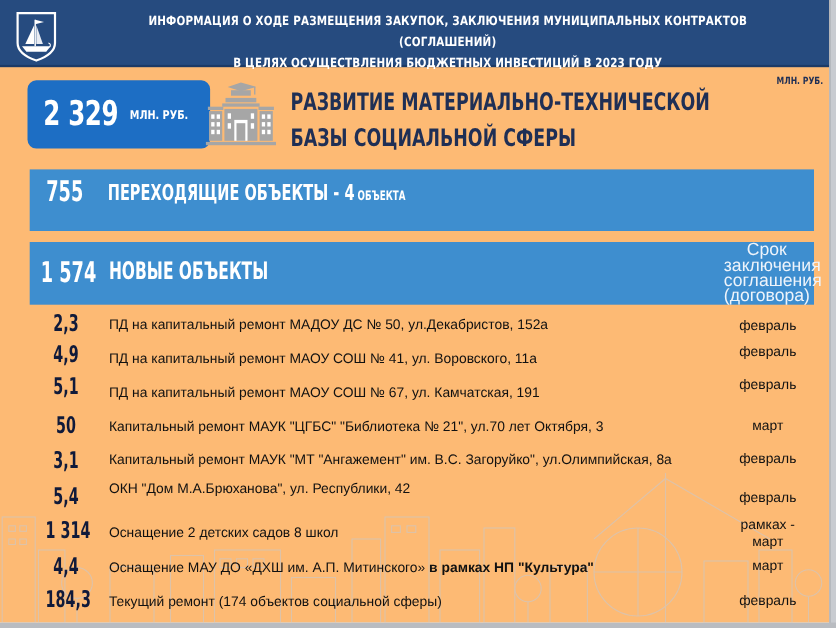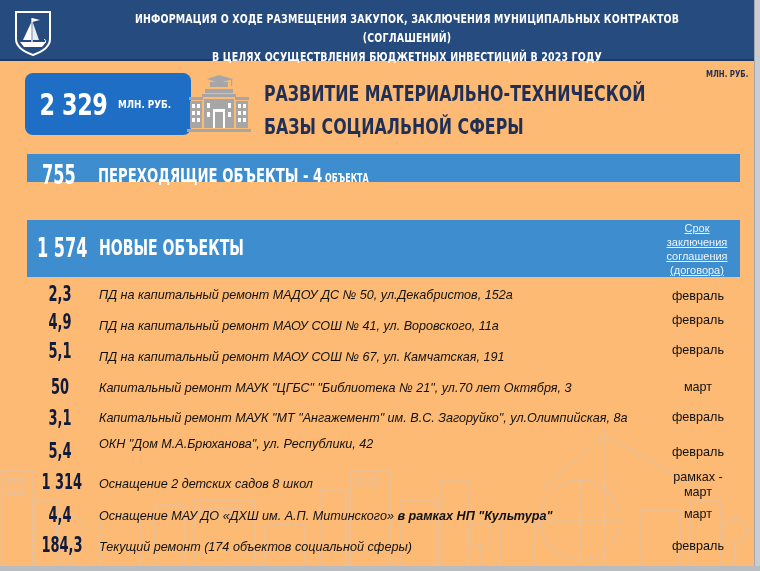--- a/index.html
+++ b/index.html
@@ -29,38 +29,38 @@
 
   .section-title { position: absolute; left: 264px; top: 77px; color: #1f2f55;
     font-family: "DejaVu Sans", sans-serif; font-weight: bold; font-size: 22px; line-height: 33px;
     transform: scaleX(0.72); transform-origin: left top; white-space: nowrap; }
 
   .units-label { position: absolute; right: 6px; top: 69px; color: #1f2f55; font-family: "DejaVu Sans", sans-serif;
     font-weight: bold; font-size: 9px; transform: scaleX(0.78); transform-origin: right top; white-space: nowrap; }
 
   
   .band { position: absolute; left: 27px; width: 713px; background: #3e8ecf; color: #fff; }
-  .band-transit { top: 154px; height: 28px; }
+  .band-transit { top: 154px; height: 56px; }
   .band-new { top: 220px; height: 57px; }
   .band-value { position: absolute; font-family: "DejaVu Sans", sans-serif; font-weight: bold; white-space: nowrap; transform-origin: left center; }
   .band-transit .band-value { left: 15px; top: 6px; font-size: 26px; transform: scaleX(0.62); }
   .band-transit .band-label { position: absolute; left: 71px; top: 9px; font-family: "DejaVu Sans", sans-serif; font-weight: bold;
     font-size: 20px; transform: scaleX(0.66); transform-origin: left center; white-space: nowrap; }
   .band-transit .band-label-small { font-size: 12px; }
   .band-new .band-value { left: 10px; top: 13px; font-size: 26px; transform: scaleX(0.62); }
   .band-new .band-label { position: absolute; left: 72px; top: 15px; font-family: "DejaVu Sans", sans-serif; font-weight: bold;
     font-size: 22px; transform: scaleX(0.64); transform-origin: left center; white-space: nowrap; }
-  .deadline-header { position: absolute; right: 4px; top: 1px; width: 78px; text-align: center; font-size: 11px; line-height: 14px; color: #eef4fb; text-decoration: underline; }
+  .deadline-header { position: absolute; right: 4px; top: 1px; width: 78px; text-align: center; font-size: 16px; line-height: 14px; color: #eef4fb; }
 
   
   .rows { position: absolute; left: 0; top: 279px; width: 754px; }
   .row { position: absolute; left: 0; width: 754px; }
   .row-value { position: absolute; left: 30px; width: 60px; text-align: center; font-family: "DejaVu Sans", sans-serif;
     font-weight: bold; font-size: 21px; color: #101a3a; transform: scaleX(0.62); white-space: nowrap; line-height: 24px; }
-  .row-desc { position: absolute; left: 99px; font-size: 12.6px; line-height: 16px; color: #111; white-space: nowrap; font-style: italic; }
+  .row-desc { position: absolute; left: 99px; font-size: 12.6px; line-height: 16px; color: #111; white-space: nowrap; }
   .row-desc b { font-weight: bold; }
   .row-deadline { position: absolute; left: 656px; width: 84px; text-align: center; font-size: 12.6px; line-height: 15px; color: #111; }
 
   .cityscape { position: absolute; left: 0; top: 430px; width: 754px; height: 136px; opacity: 0.55; }
 </style>
 </head>
 <body>
 
 <div class="page">
 

